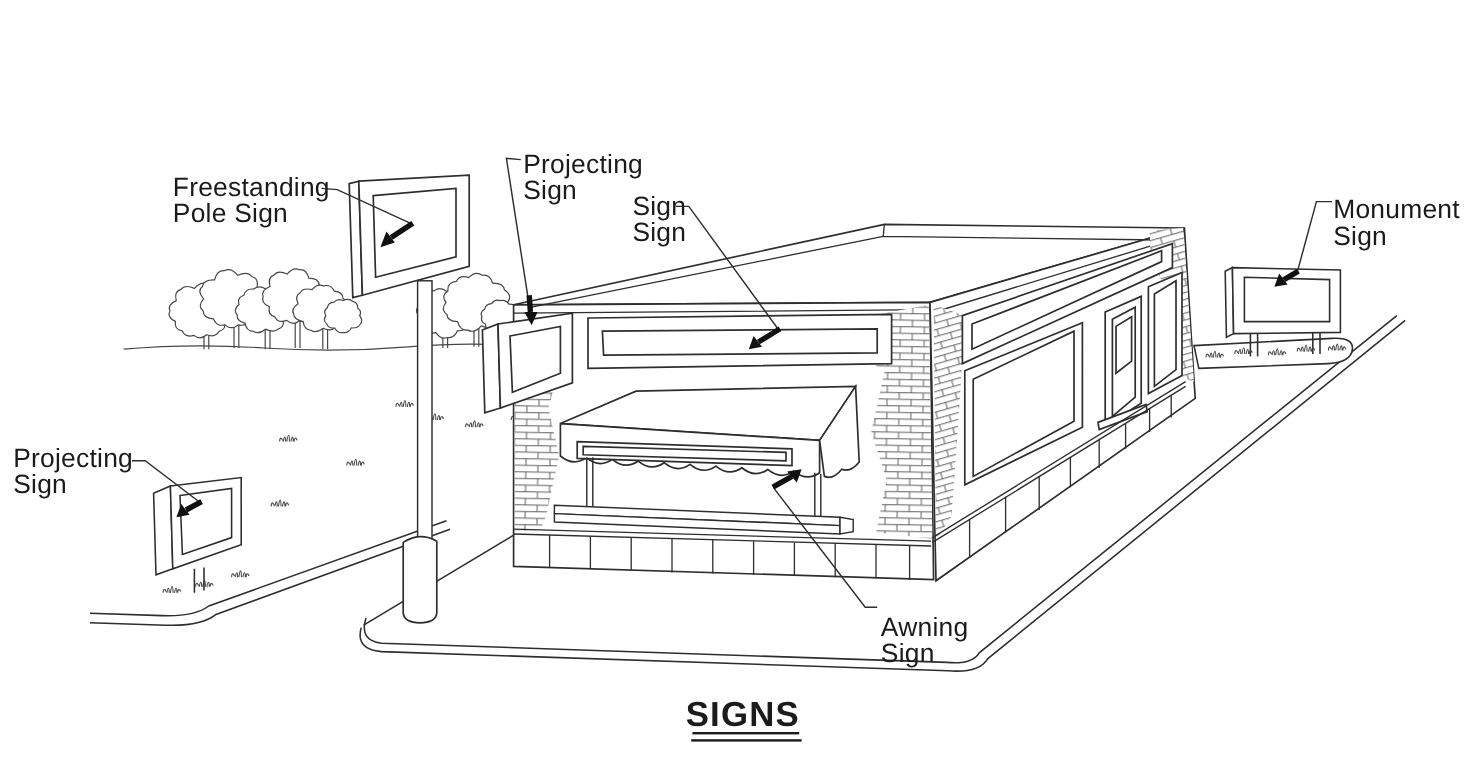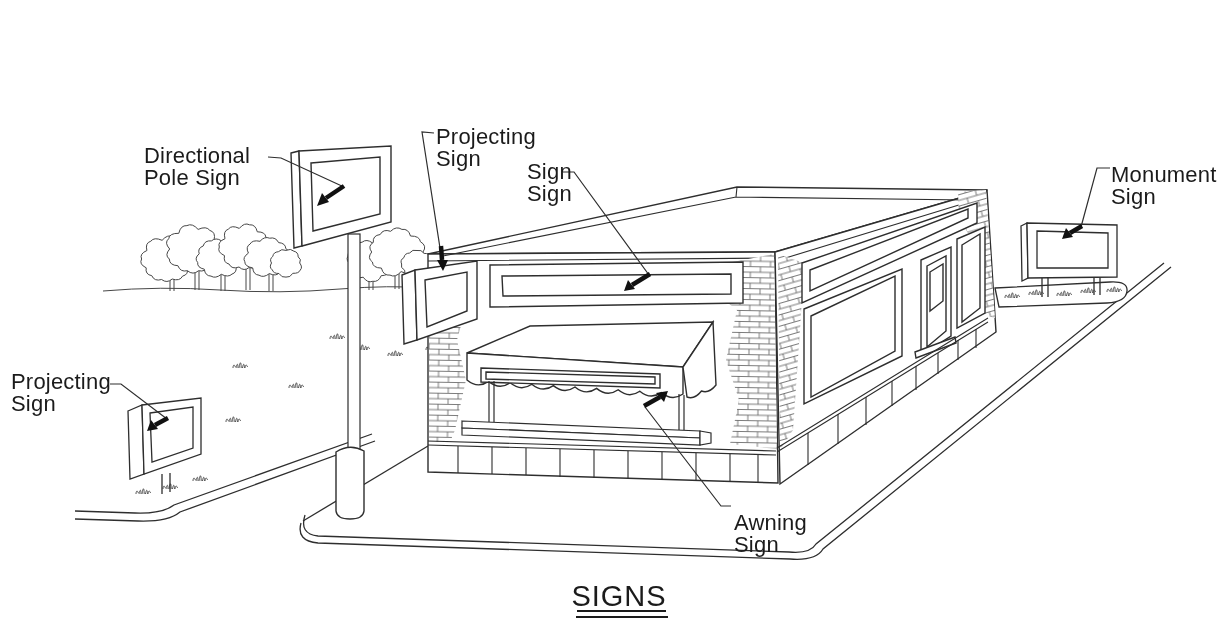--- a/index.html
+++ b/index.html
@@ -1,21 +1,21 @@
 <!DOCTYPE html>
 <html><head>
 <meta charset="utf-8">
 <style>
   html,body{margin:0;padding:0;background:#fff;}
   .stage{position:relative;width:1230px;height:636px;background:#fff;overflow:hidden;
          font-family:"Liberation Sans", sans-serif;}
   .stage svg{position:absolute;left:0;top:0;}
   .lbl{position:absolute;font-size:22px;line-height:21.5px;color:#1b1b1b;letter-spacing:0.2px;white-space:nowrap;}
   .title{position:absolute;left:539px;top:580px;width:160px;text-align:center;
-         font-size:29px;font-weight:normal;color:#1b1b1b;letter-spacing:1px;}
+         font-size:29px;font-weight:bold;color:#1b1b1b;letter-spacing:1px;}
   .rule{position:absolute;background:#1b1b1b;height:2px;}
   .rule1{left:577px;top:610px;width:89px;}
   .rule2{left:576px;top:616px;width:92px;}
 </style>
 </head>
 <body>
 
 <div class="stage">
 
 <svg width="1230" height="636" viewBox="0 0 1230 636">
@@ -216,21 +216,21 @@
           <polygon points="147,431 158,429 151,420" stroke="none"></polygon>
         </g>
     <g>
           <line x1="644" y1="406" x2="660" y2="397"></line>
           <polygon points="668,391 656,393 664,402" stroke="none"></polygon>
         </g>
   </g>
 </svg>
 
   <div class="lbl" style="left:144px;top:145px">
-    <div>Directional</div>
+    <div>Freestanding</div>
     <div>Pole Sign</div>
   </div>
   <div class="lbl" style="left:436px;top:126px">
     <div>Projecting</div>
     <div>Sign</div>
   </div>
   <div class="lbl" style="left:527px;top:161px">
     <div>Sign</div>
     <div>Sign</div>
   </div>

